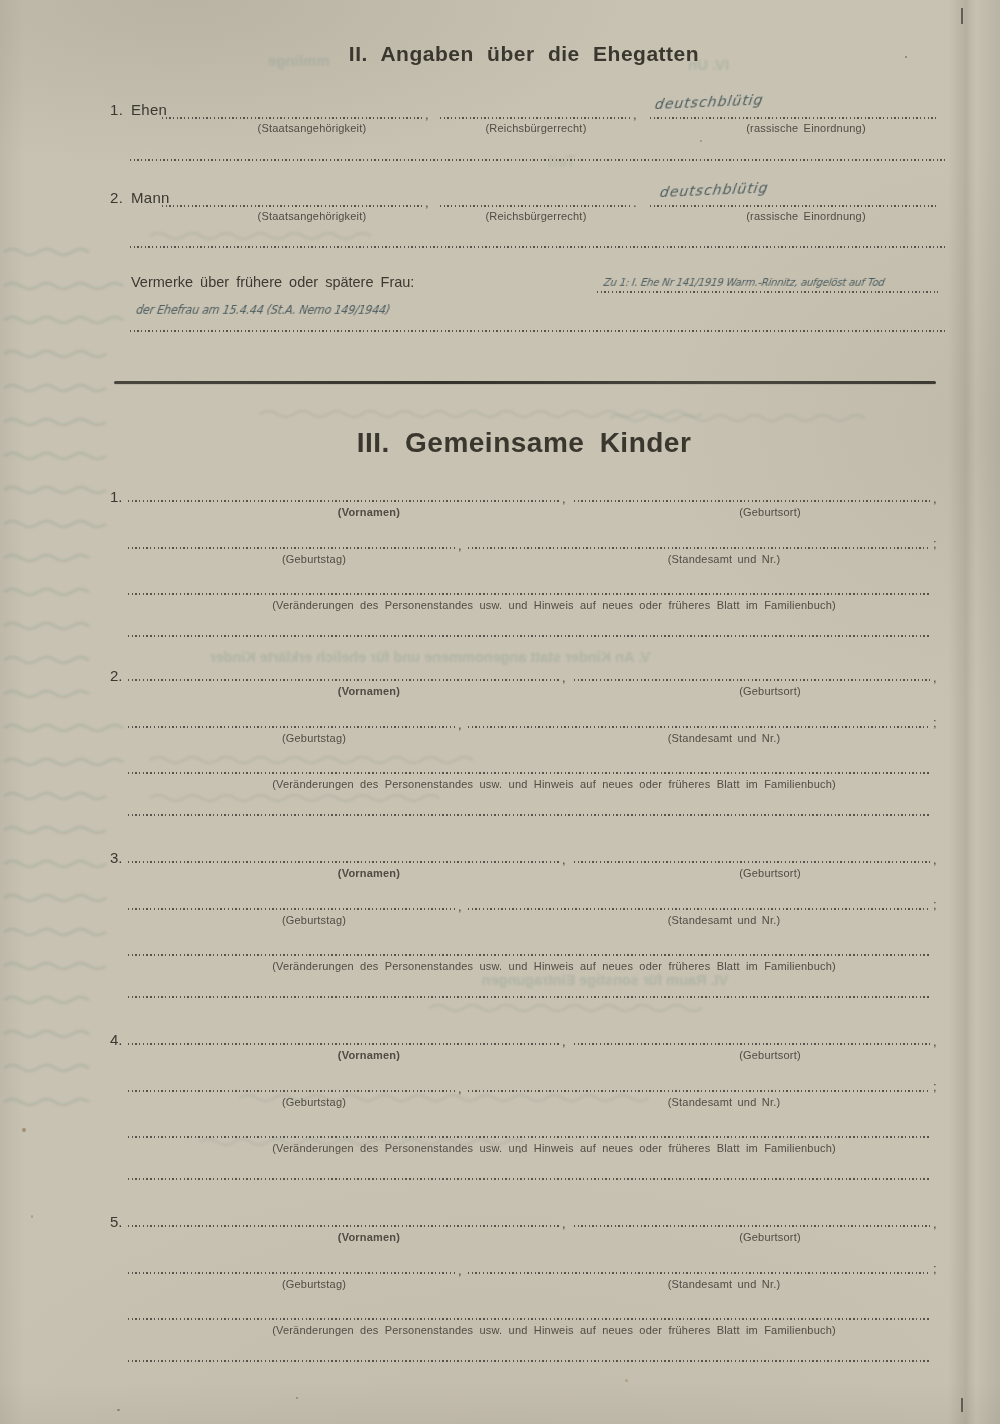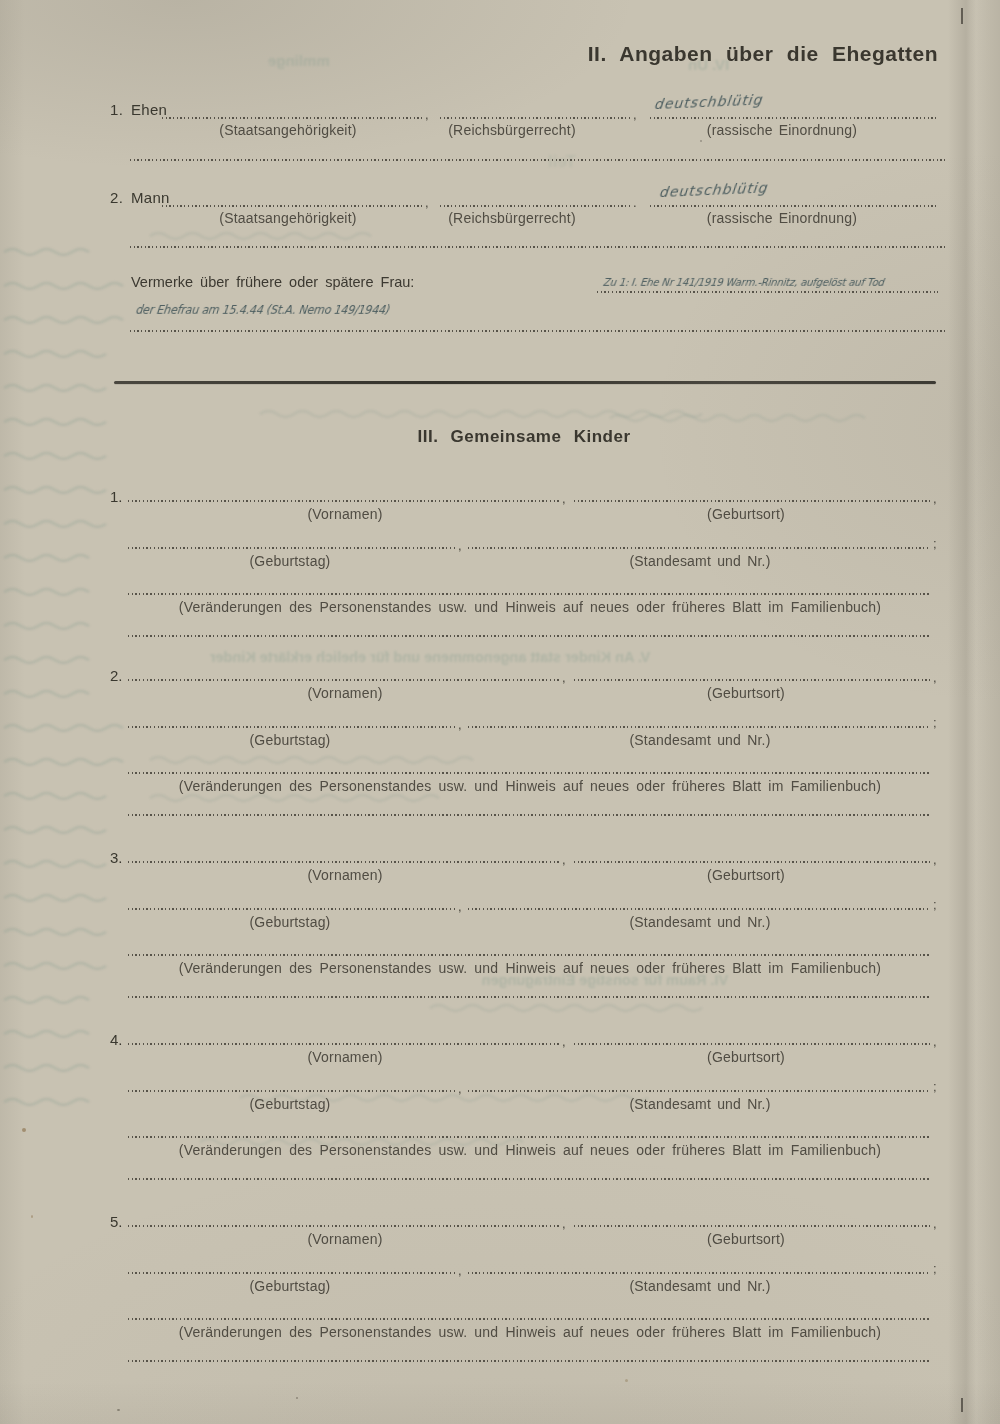--- a/index.html
+++ b/index.html
@@ -20,25 +20,25 @@
       linear-gradient(90deg, transparent 94.8%, rgba(85,80,70,.16) 96.6%, rgba(215,210,198,.12) 97.6%, transparent 99.2%),
       linear-gradient(0deg, rgba(60,55,45,.05), transparent 3%);
   }
   .abs{position:absolute;}
   
   .print{color:#3e3b34;}
   .h-title{
     font-weight:bold;font-size:21px;letter-spacing:.5px;word-spacing:7px;
     color:#3a372f;text-align:center;
   }
-  .h-title3{font-size:17px;}
+  .h-title3{font-size:28px;}
   .num-label{font-size:15px;color:#3a382f;letter-spacing:.3px;}
   .sublabel{
-    font-size:14px;color:#504c43;letter-spacing:.2px;word-spacing:2px;
-    transform:translateX(-50%);white-space:nowrap;
+    font-size:11px;color:#504c43;letter-spacing:.2px;word-spacing:2px;
+    transform:translateX(-50%);white-space:nowrap;margin-left:24px;
   }
   .punct{font-size:13px;color:#4a473e;}
   .dotted{
     height:2px;
     background:repeating-linear-gradient(90deg, rgba(72,68,59,.88) 0 1.3px, rgba(72,68,59,0) 1.3px 3.7px);
   }
   .divider{
     height:2.5px;border-radius:2px;
     background:linear-gradient(90deg,#4a473f, #34322b 40%, #4a473f 75%, #3c3a33);
     box-shadow:0 .5px 0 rgba(0,0,0,.15);
@@ -67,21 +67,21 @@
   #children-entries .child-entry:nth-child(1){top:490px;}
   #children-entries .child-entry:nth-child(2){top:669px;}
   #children-entries .child-entry:nth-child(3){top:851px;}
   #children-entries .child-entry:nth-child(4){top:1033px;}
   #children-entries .child-entry:nth-child(5){top:1215px;}
   .child-num{position:absolute;left:0;top:-2px;font-size:15px;color:#3a382f;}
   .segA1{position:absolute;left:18px;top:10px;width:432px;}
   .pA1{position:absolute;left:452px;top:1px;}
   .segA2{position:absolute;left:464px;top:10px;width:356px;}
   .pA2{position:absolute;left:823px;top:1px;}
-  .lblVornamen{position:absolute;left:235px;top:16px;}
+  .lblVornamen{position:absolute;left:235px;top:16px;font-weight:bold;}
   .lblGeburtsort{position:absolute;left:636px;top:16px;}
   .segB1{position:absolute;left:18px;top:57px;width:327px;}
   .pB1{position:absolute;left:348px;top:48px;}
   .segB2{position:absolute;left:358px;top:57px;width:462px;}
   .pB2{position:absolute;left:823px;top:46px;}
   .lblGeburtstag{position:absolute;left:180px;top:63px;}
   .lblStandesamt{position:absolute;left:590px;top:63px;}
   .segC{position:absolute;left:18px;top:103px;width:802px;}
   .lblVeraend{position:absolute;left:420px;top:109px;word-spacing:3px;}
   .segD{position:absolute;left:18px;top:145px;width:802px;}
@@ -139,21 +139,21 @@
 
   <div class="abs speck" style="left:22px;top:1128px;width:4px;height:4px;background:rgba(130,100,60,.55);"></div>
   <div class="abs speck" style="left:519px;top:1151px;width:2px;height:2px;background:rgba(60,55,45,.6);"></div>
   <div class="abs speck" style="left:905px;top:56px;width:2px;height:2px;background:rgba(60,55,45,.5);"></div>
   <div class="abs speck" style="left:700px;top:140px;width:2px;height:2px;background:rgba(60,55,45,.35);"></div>
   <div class="abs speck" style="left:31px;top:1215px;width:2px;height:3px;background:rgba(130,100,60,.4);"></div>
   <div class="abs speck" style="left:625px;top:1379px;width:3px;height:3px;background:rgba(130,105,65,.35);"></div>
   <div class="abs speck" style="left:117px;top:1409px;width:3px;height:2px;background:rgba(60,55,45,.45);"></div>
   <div class="abs speck" style="left:296px;top:1397px;width:2px;height:2px;background:rgba(60,55,45,.4);"></div>
 
-  <div class="abs h-title print" style="left:110px;top:42px;width:828px;text-align:right;">II. Angaben über die Ehegatten</div>
+  <div class="abs h-title print" style="left:110px;top:42px;width:828px;">II. Angaben über die Ehegatten</div>
 
   <div class="abs num-label" style="left:110px;top:101px;">1.</div>
   <div class="abs num-label" style="left:131px;top:101px;">Ehen</div>
   <div class="abs dotted" style="left:162px;top:117px;width:260px;"></div>
   <div class="abs punct" style="left:425px;top:107px;">,</div>
   <div class="abs dotted" style="left:440px;top:117px;width:190px;"></div>
   <div class="abs punct" style="left:633px;top:107px;">,</div>
   <div class="abs dotted" style="left:650px;top:117px;width:288px;"></div>
   <div class="abs hand hand-scrawl" style="left:655px;top:94px;">deutschblütig</div>
   <div class="abs sublabel" style="left:288px;top:122px;">(Staatsangehörigkeit)</div>

